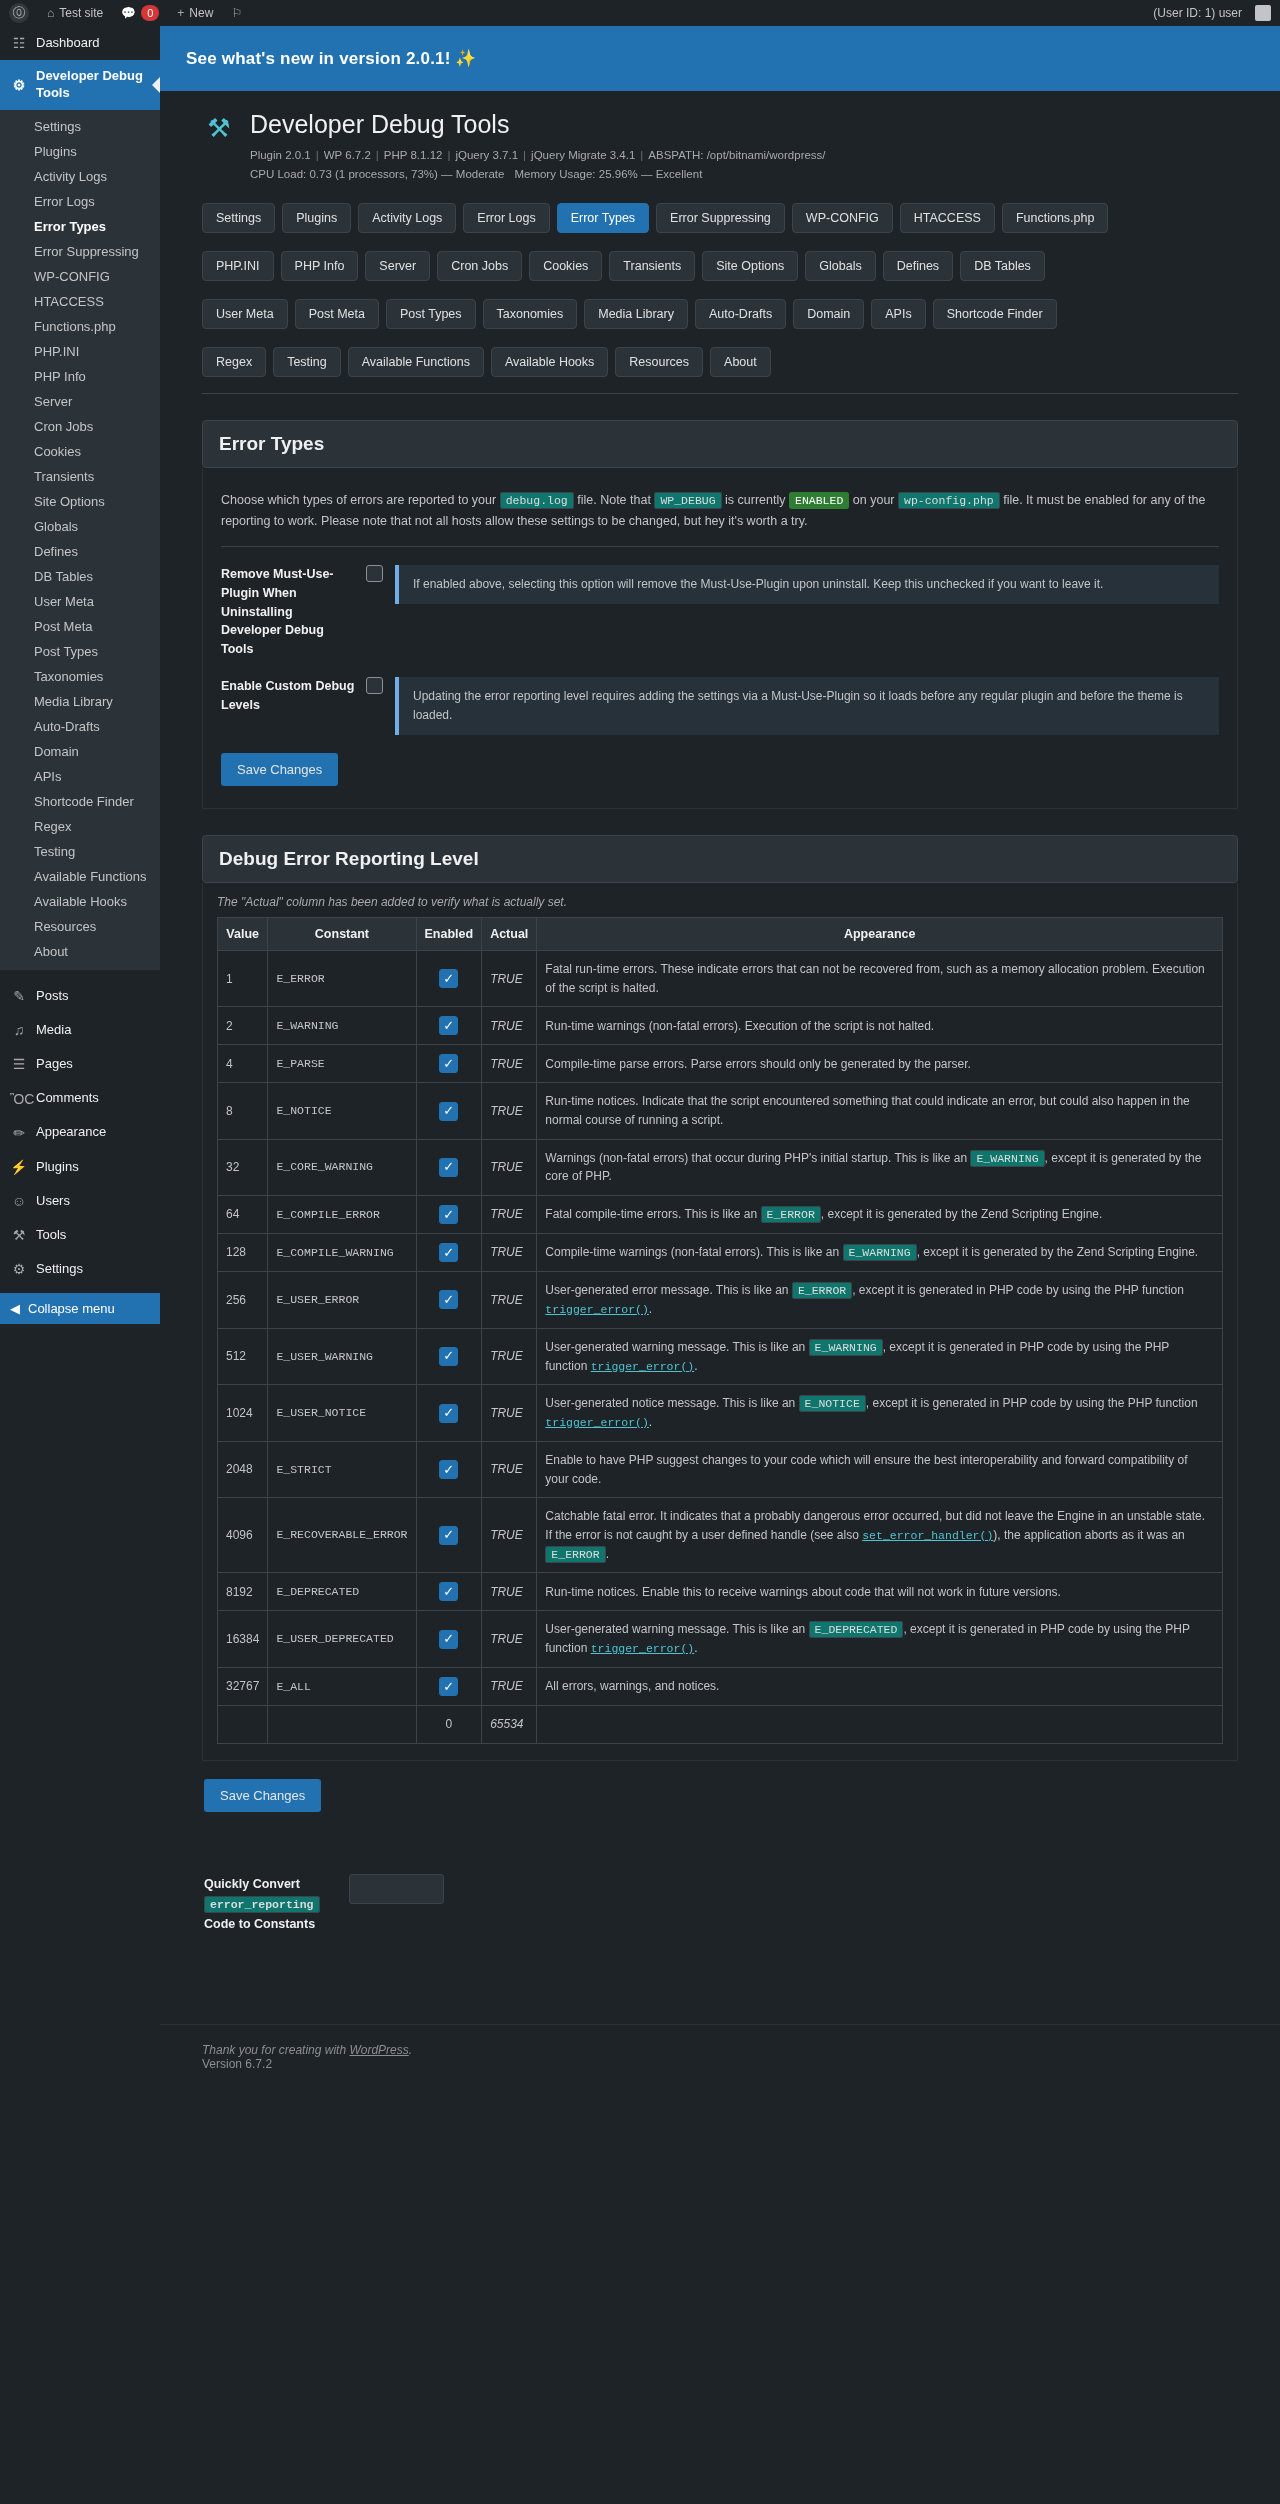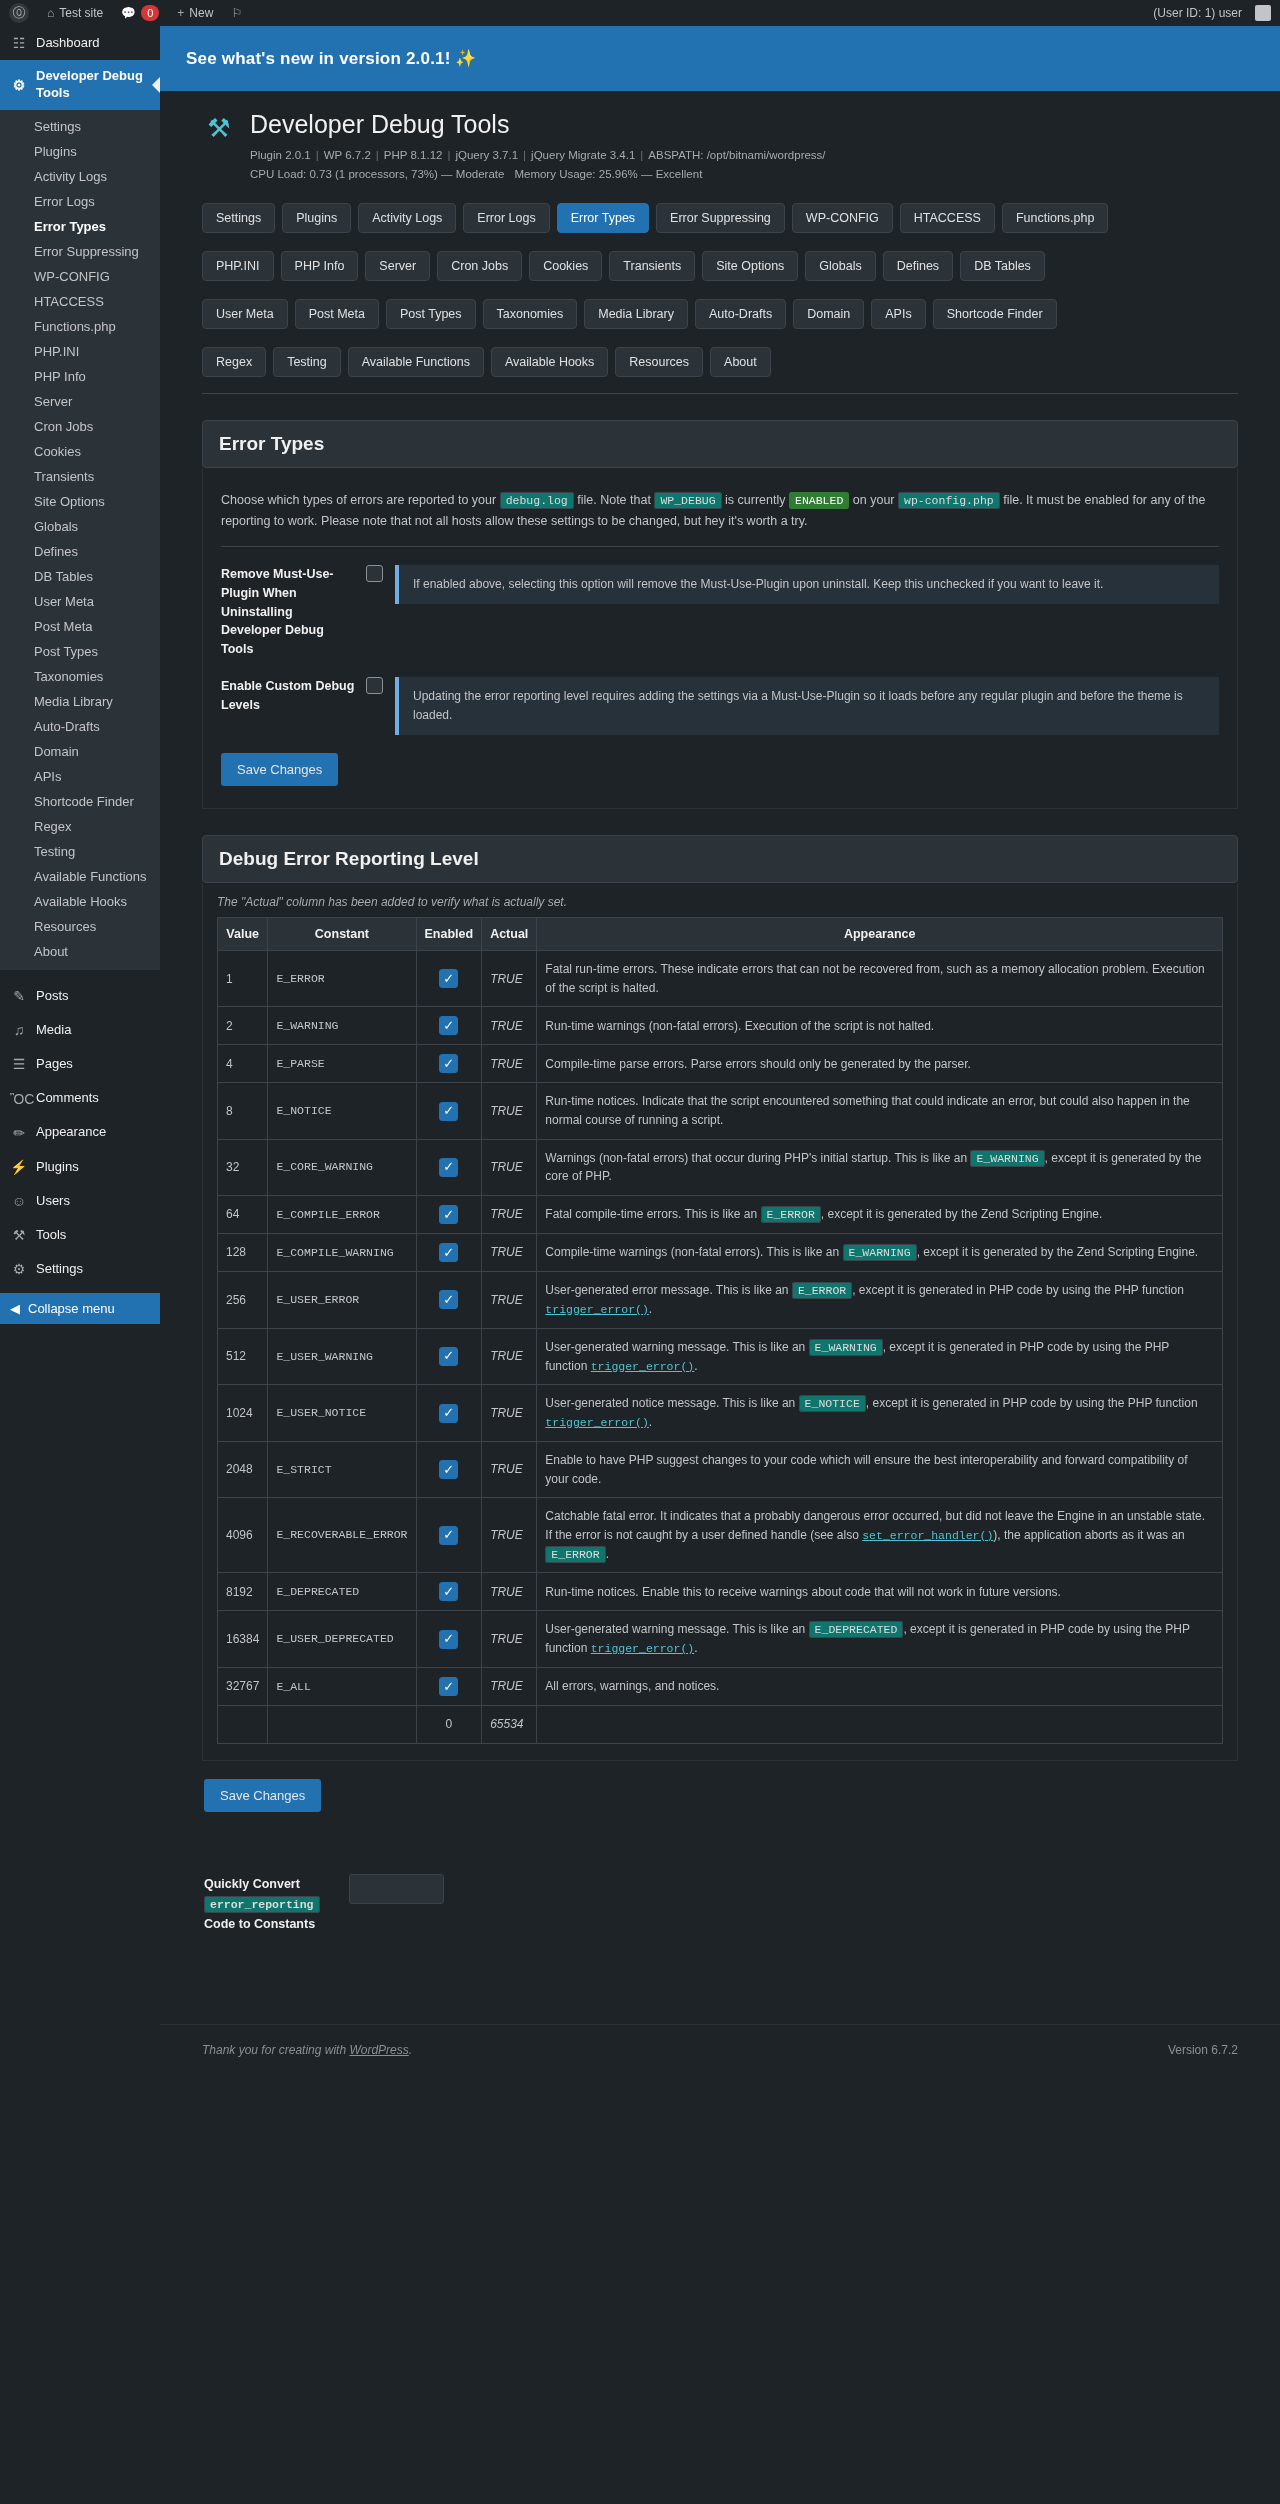--- a/index.html
+++ b/index.html
@@ -104,21 +104,21 @@
   .tot-row td { height:34px; }
   
   .convert-row { display:flex; align-items:flex-start; padding:40px 2px 0 2px;}
   .convert-label { width:145px; flex:none; font-size:12.5px; font-weight:700; color:#f0f0f1; line-height:1.6; }
   .convert-input {
     width:95px; height:30px; background:#2c3338; border:1px solid #3c434a; border-radius:3px;
   }
   
   .footer {
     margin-top:90px; border-top:1px solid #2c3338; padding:18px 42px;
-    display:flex; justify-content:space-between; font-size:12px; color:#8c8f94; font-style:italic;
+    display:flex; justify-content:space-between; font-size:12px; color:#8c8f94; font-style:italic;flex-direction:column;
   }
   .footer a { color:#8c8f94; text-decoration:underline;}
   .footer .ver { font-style:normal;}
 </style>
 </head>
 <body>
 
 <div id="adminbar">
   <div class="ab-item">
     <span class="wp-logo">⓪</span>

